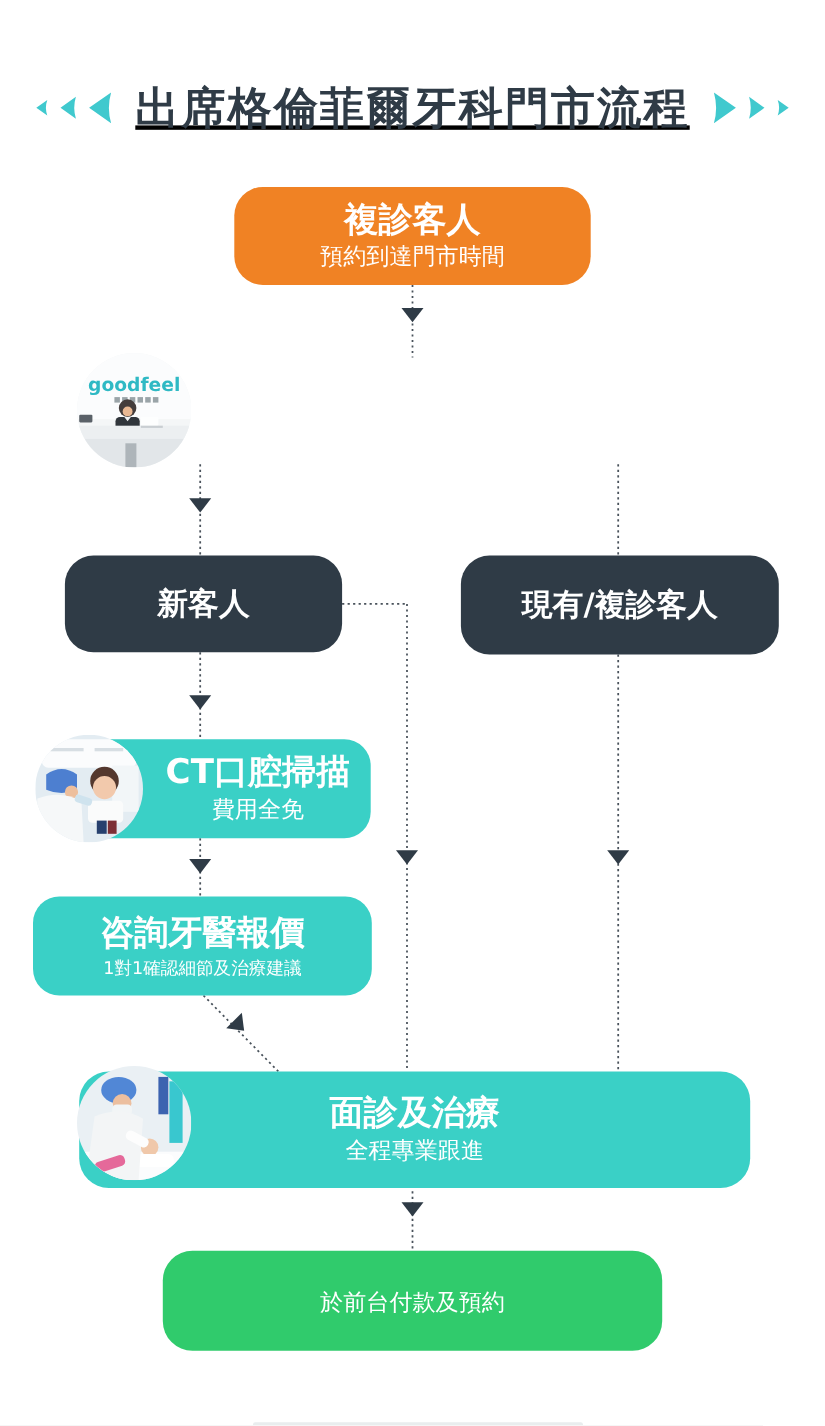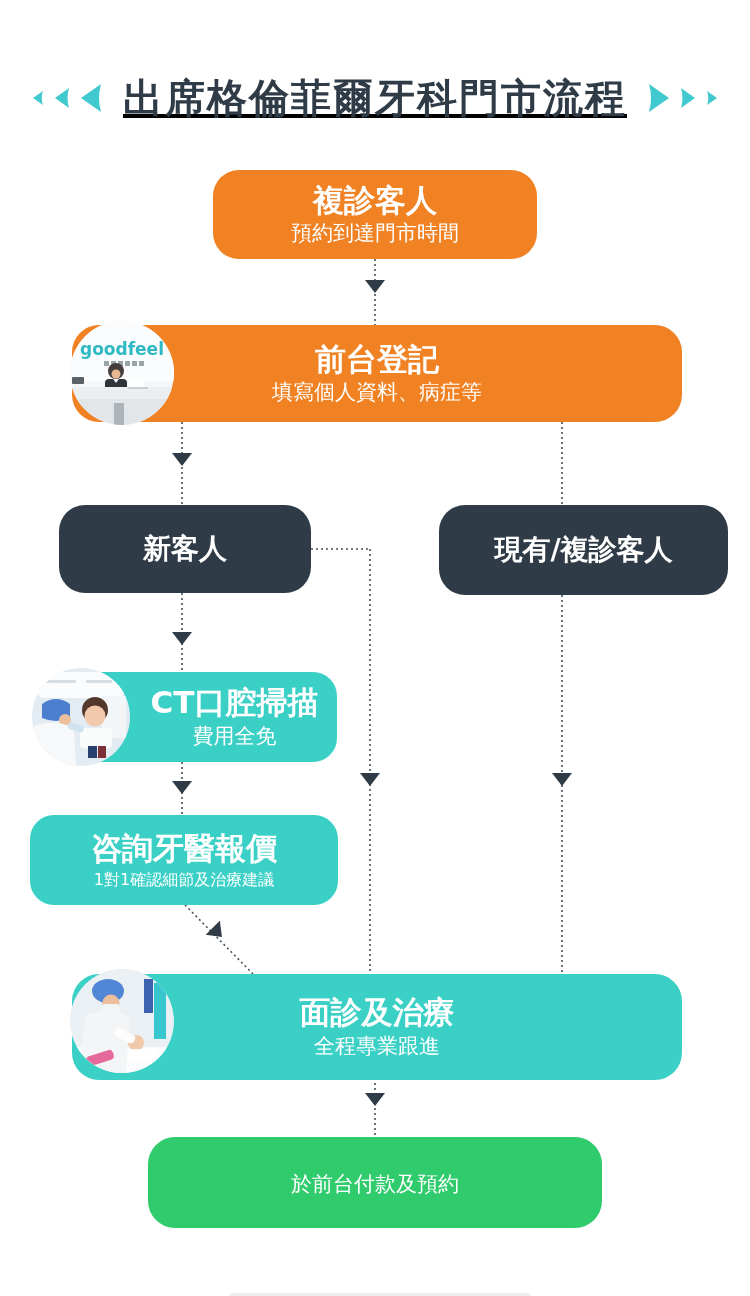--- a/index.html
+++ b/index.html
@@ -87,24 +87,20 @@
         <path d="M62,11 Q64.5,18 62,25 L72,18 Z"></path>
       </g>
     </svg>
   </div>
 
   <div class="node orange" style="left:213px;top:170px;width:324px;height:89px;border-radius:26px;">
     <div class="t">複診客人</div>
     <div class="s">預約到達門市時間</div>
   </div>
 
-  <div class="node orange" style="left:72px;top:325px;width:610px;height:97px;border-radius:27px;">
-    <div class="t">前台登記</div>
-    <div class="s">填寫個人資料、病症等</div>
-  </div>
 
   <div class="photo" style="left:70px;top:321px;width:104px;height:104px;">
     <svg width="104" height="104" viewBox="0 0 104 104">
       <rect width="104" height="104" fill="#f4f6f7"></rect>
       <rect x="0" y="0" width="104" height="60" fill="#fbfcfd"></rect>
       <text x="52" y="34" text-anchor="middle" font-size="17" font-weight="600" fill="#2fb9c4" font-family="DejaVu Sans, sans-serif">goodfeel</text>
       <g fill="#9aa4a8">
         <rect x="34" y="40" width="5" height="5"></rect>
           <rect x="41" y="40" width="5" height="5"></rect>
         <rect x="48" y="40" width="5" height="5"></rect>
@@ -122,21 +118,21 @@
       <rect x="58" y="66" width="20" height="2" fill="#c9ced2"></rect>
       <rect x="2" y="56" width="12" height="7" rx="1" fill="#5a6168"></rect>
       <rect x="44" y="82" width="10" height="22" fill="#aeb5ba"></rect>
     </svg>
   </div>
 
   <div class="node dark single" style="left:59px;top:505px;width:252px;height:88px;border-radius:26px;">
     <div class="t">新客人</div>
   </div>
 
-  <div class="node dark single" style="left:419px;top:505px;width:289px;height:90px;border-radius:26px;margin-left:20px;">
+  <div class="node dark single" style="left:419px;top:505px;width:289px;height:90px;border-radius:26px;">
     <div class="t">現有/複診客人</div>
   </div>
 
   <div class="node teal" style="left:48px;top:672px;width:289px;height:90px;border-radius:24px;padding-left:84px;">
     <div class="t">CT口腔掃描</div>
     <div class="s">費用全免</div>
   </div>
 
   <div class="photo" style="left:32px;top:668px;width:98px;height:98px;">
     <svg width="98" height="98" viewBox="0 0 98 98">

